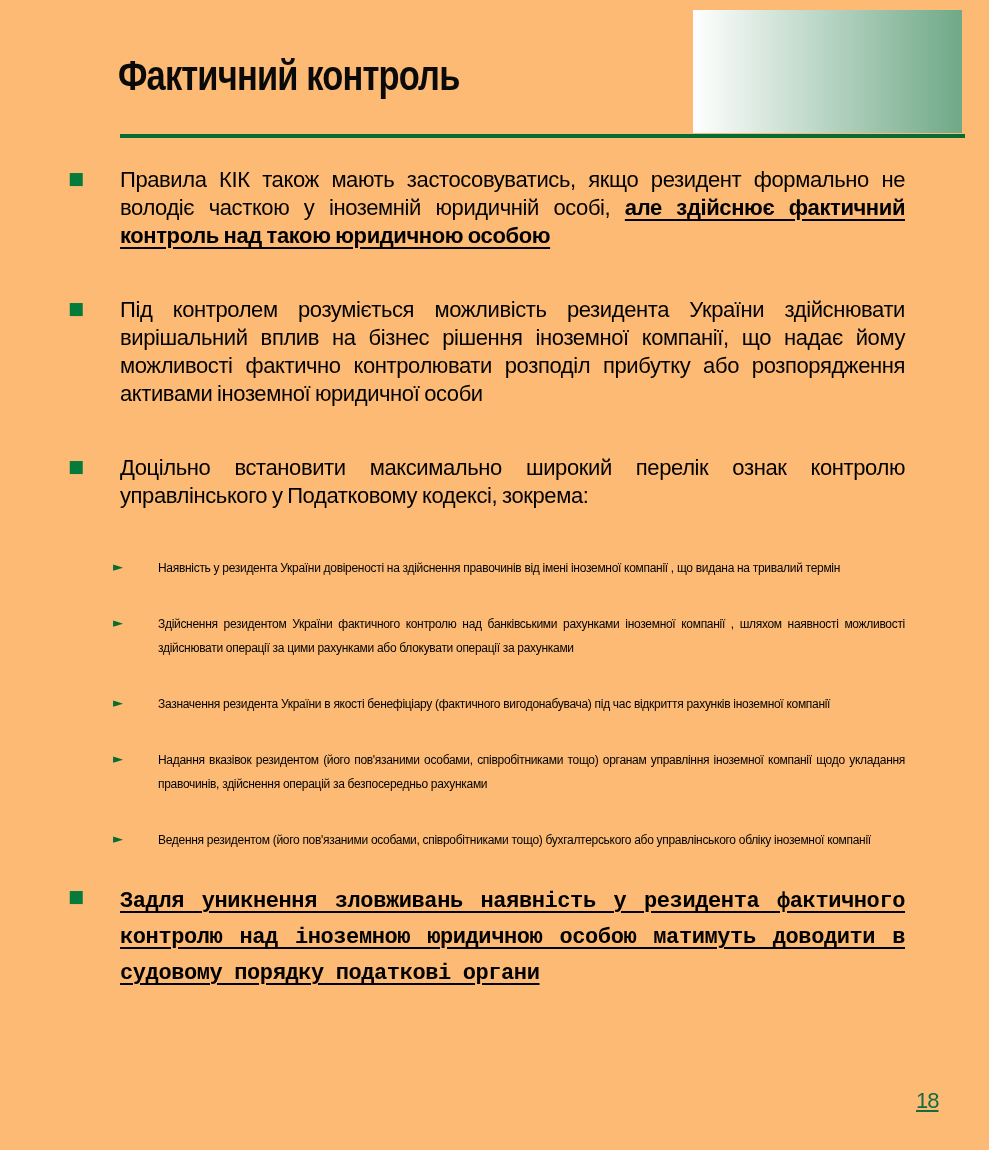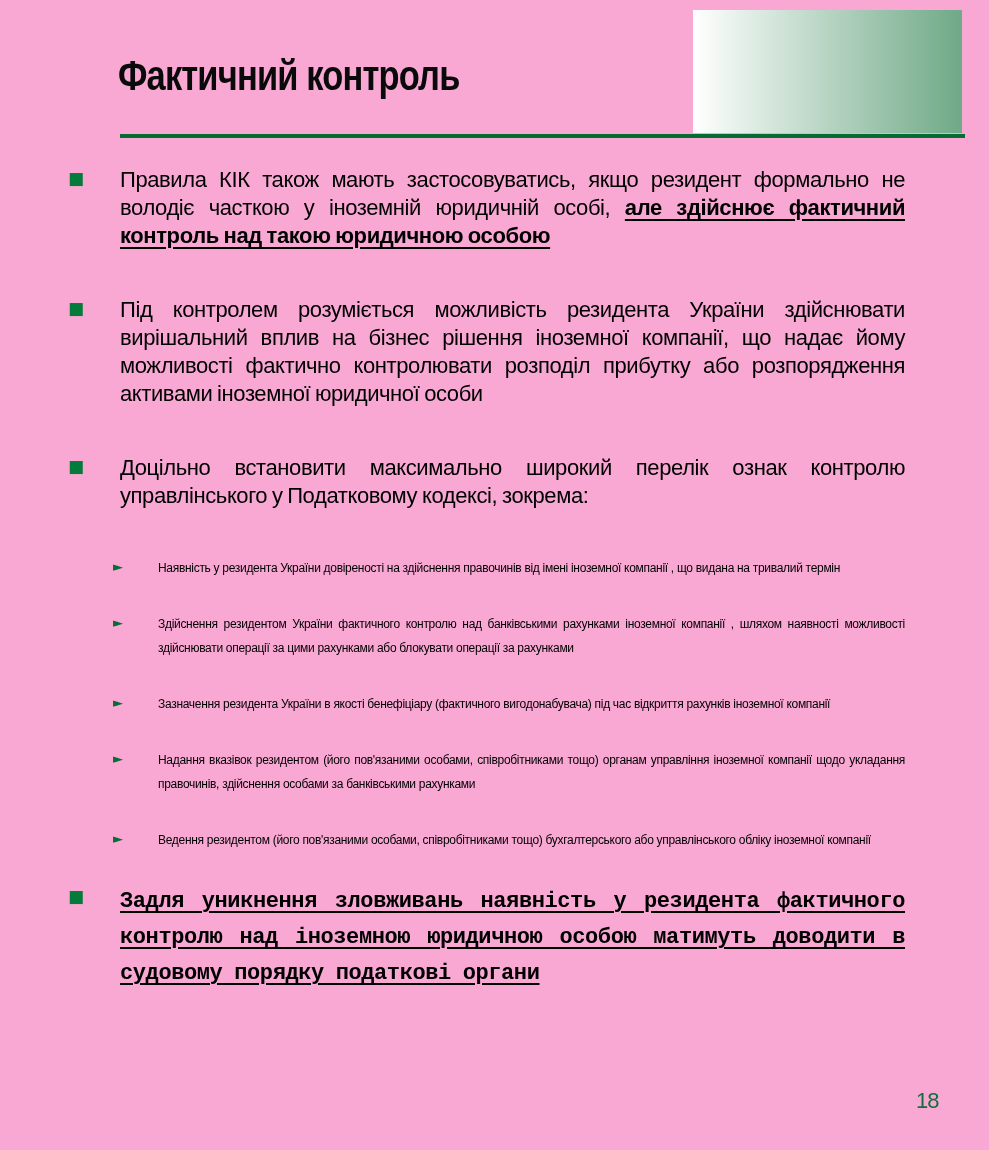--- a/index.html
+++ b/index.html
@@ -1,20 +1,20 @@
 <!DOCTYPE html>
 <html style="--bullet-green: #047A3B; --line-green: #066C33; --gradient-end: #6FA987; --page-number-green: #156D3D;"><head>
 <meta charset="utf-8">
 <style>
   html,body{margin:0;padding:0;background:#888;}
   .slide{
     position:relative;
     width:989px;height:1150px;
     margin:0 auto;
-    background:#f9a8d4;
+    background:#fdba74;
     overflow:hidden;
     font-family:"Liberation Sans", sans-serif;
     color:#000;
   }
   .gradient-bar{
     position:absolute;
     left:693px;top:10px;
     width:269px;height:123px;
     background:linear-gradient(to right, #ffffff 0%, var(--gradient-end,#6FA987) 100%);
   }
@@ -84,20 +84,21 @@
     text-decoration:underline;
     text-decoration-thickness:2px;
     text-underline-offset:4px;
   }
   .page-number{
     position:absolute;
     left:916px;top:1088px;
     font-size:22px;
     letter-spacing:-1px;
     color:var(--page-number-green,#156D3D);
+    text-decoration:underline;
   }
 </style>
 </head>
 <body>
 
 <div class="slide">
   <div class="gradient-bar"></div>
   <h1 class="title">Фактичний контроль</h1>
   <div class="title-rule"></div>
   <div class="content" id="bullet-list">
@@ -120,21 +121,21 @@
       <div class="bullet sub">
         <span class="marker">►</span>
         <div class="text"><span class="seg-normal">Здійснення резидентом України фактичного контролю над банківськими рахунками іноземної компанії , шляхом наявності можливості здійснювати операції за цими рахунками або блокувати операції за рахунками</span></div>
       </div>
       <div class="bullet sub">
         <span class="marker">►</span>
         <div class="text"><span class="seg-normal">Зазначення резидента України в якості бенефіціару (фактичного вигодонабувача) під час відкриття рахунків іноземної компанії</span></div>
       </div>
       <div class="bullet sub">
         <span class="marker">►</span>
-        <div class="text"><span class="seg-normal">Надання вказівок резидентом (його пов'язаними особами, співробітниками тощо) органам управління іноземної компанії щодо укладання правочинів, здійснення особами за банківськими рахунками</span></div>
+        <div class="text"><span class="seg-normal">Надання вказівок резидентом (його пов'язаними особами, співробітниками тощо) органам управління іноземної компанії щодо укладання правочинів, здійснення операцій за безпосередньо рахунками</span></div>
       </div>
       <div class="bullet sub">
         <span class="marker">►</span>
         <div class="text"><span class="seg-normal">Ведення резидентом (його пов'язаними особами, співробітниками тощо) бухгалтерського або управлінського обліку іноземної компанії</span></div>
       </div>
       <div class="bullet main emphasis">
         <span class="marker">■</span>
         <div class="text"><span class="seg-bold-underline">Задля уникнення зловживань наявність у резидента фактичного контролю над іноземною юридичною особою матимуть доводити в судовому порядку податкові органи</span></div>
       </div>
     </div>

